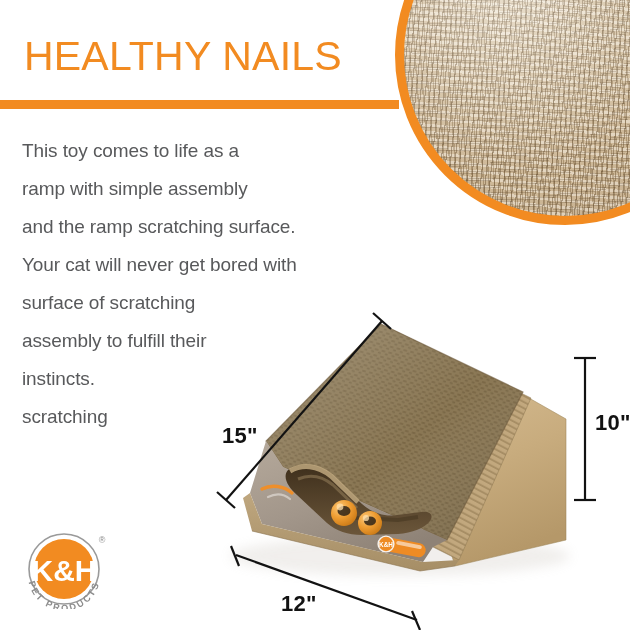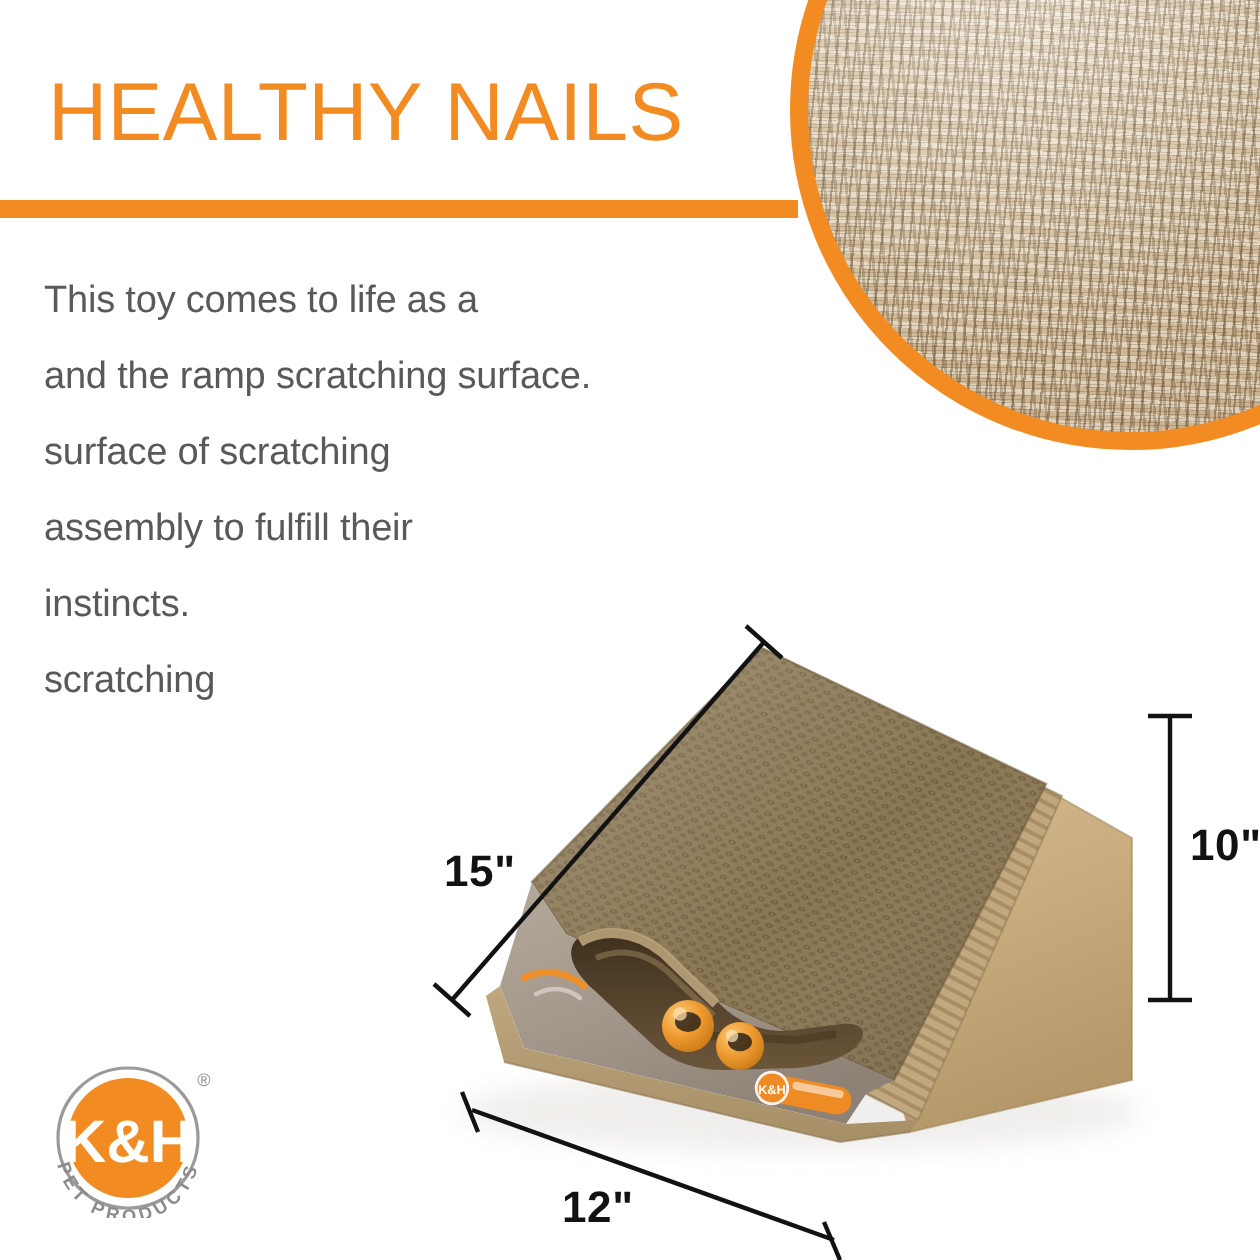--- a/index.html
+++ b/index.html
@@ -93,21 +93,23 @@
   <div class="texture-circle">
     <div class="flutes"></div>
     <div class="sheen"></div>
   </div>
 
   <div class="headline">HEALTHY NAILS</div>
   <div class="rule"></div>
 
   <div class="body-copy">
     <span>This toy comes to life as a</span>
+    <span>ramp with simple assembly</span>
     <span>and the ramp scratching surface.</span>
+    <span>Your cat will never get bored with</span>
     <span>surface of scratching</span>
     <span>assembly to fulfill their</span>
     <span>instincts.</span>
     <span>scratching</span>
   </div>
 
   <div class="product">
     <svg width="630" height="630" viewBox="0 0 630 630" xmlns="http://www.w3.org/2000/svg">
       <defs>
 

